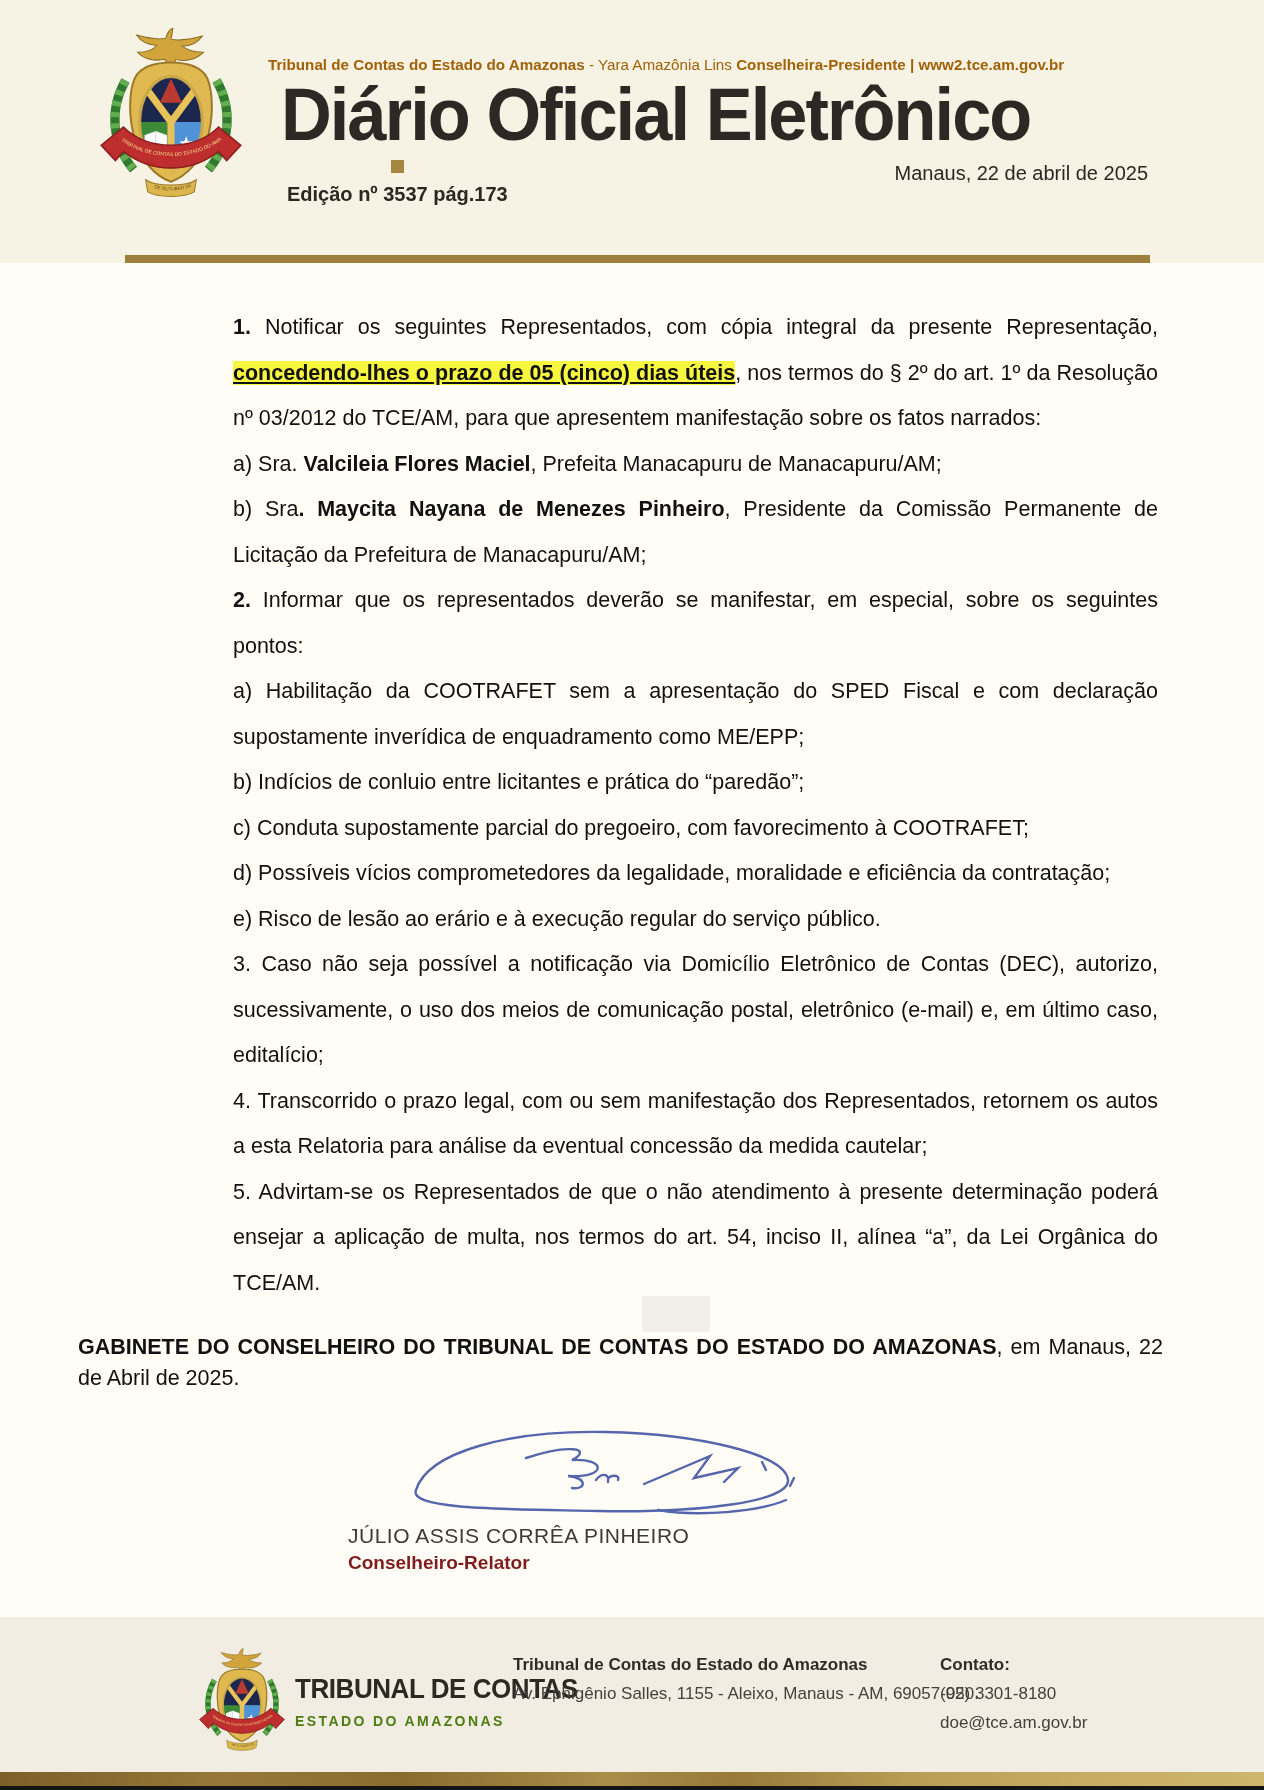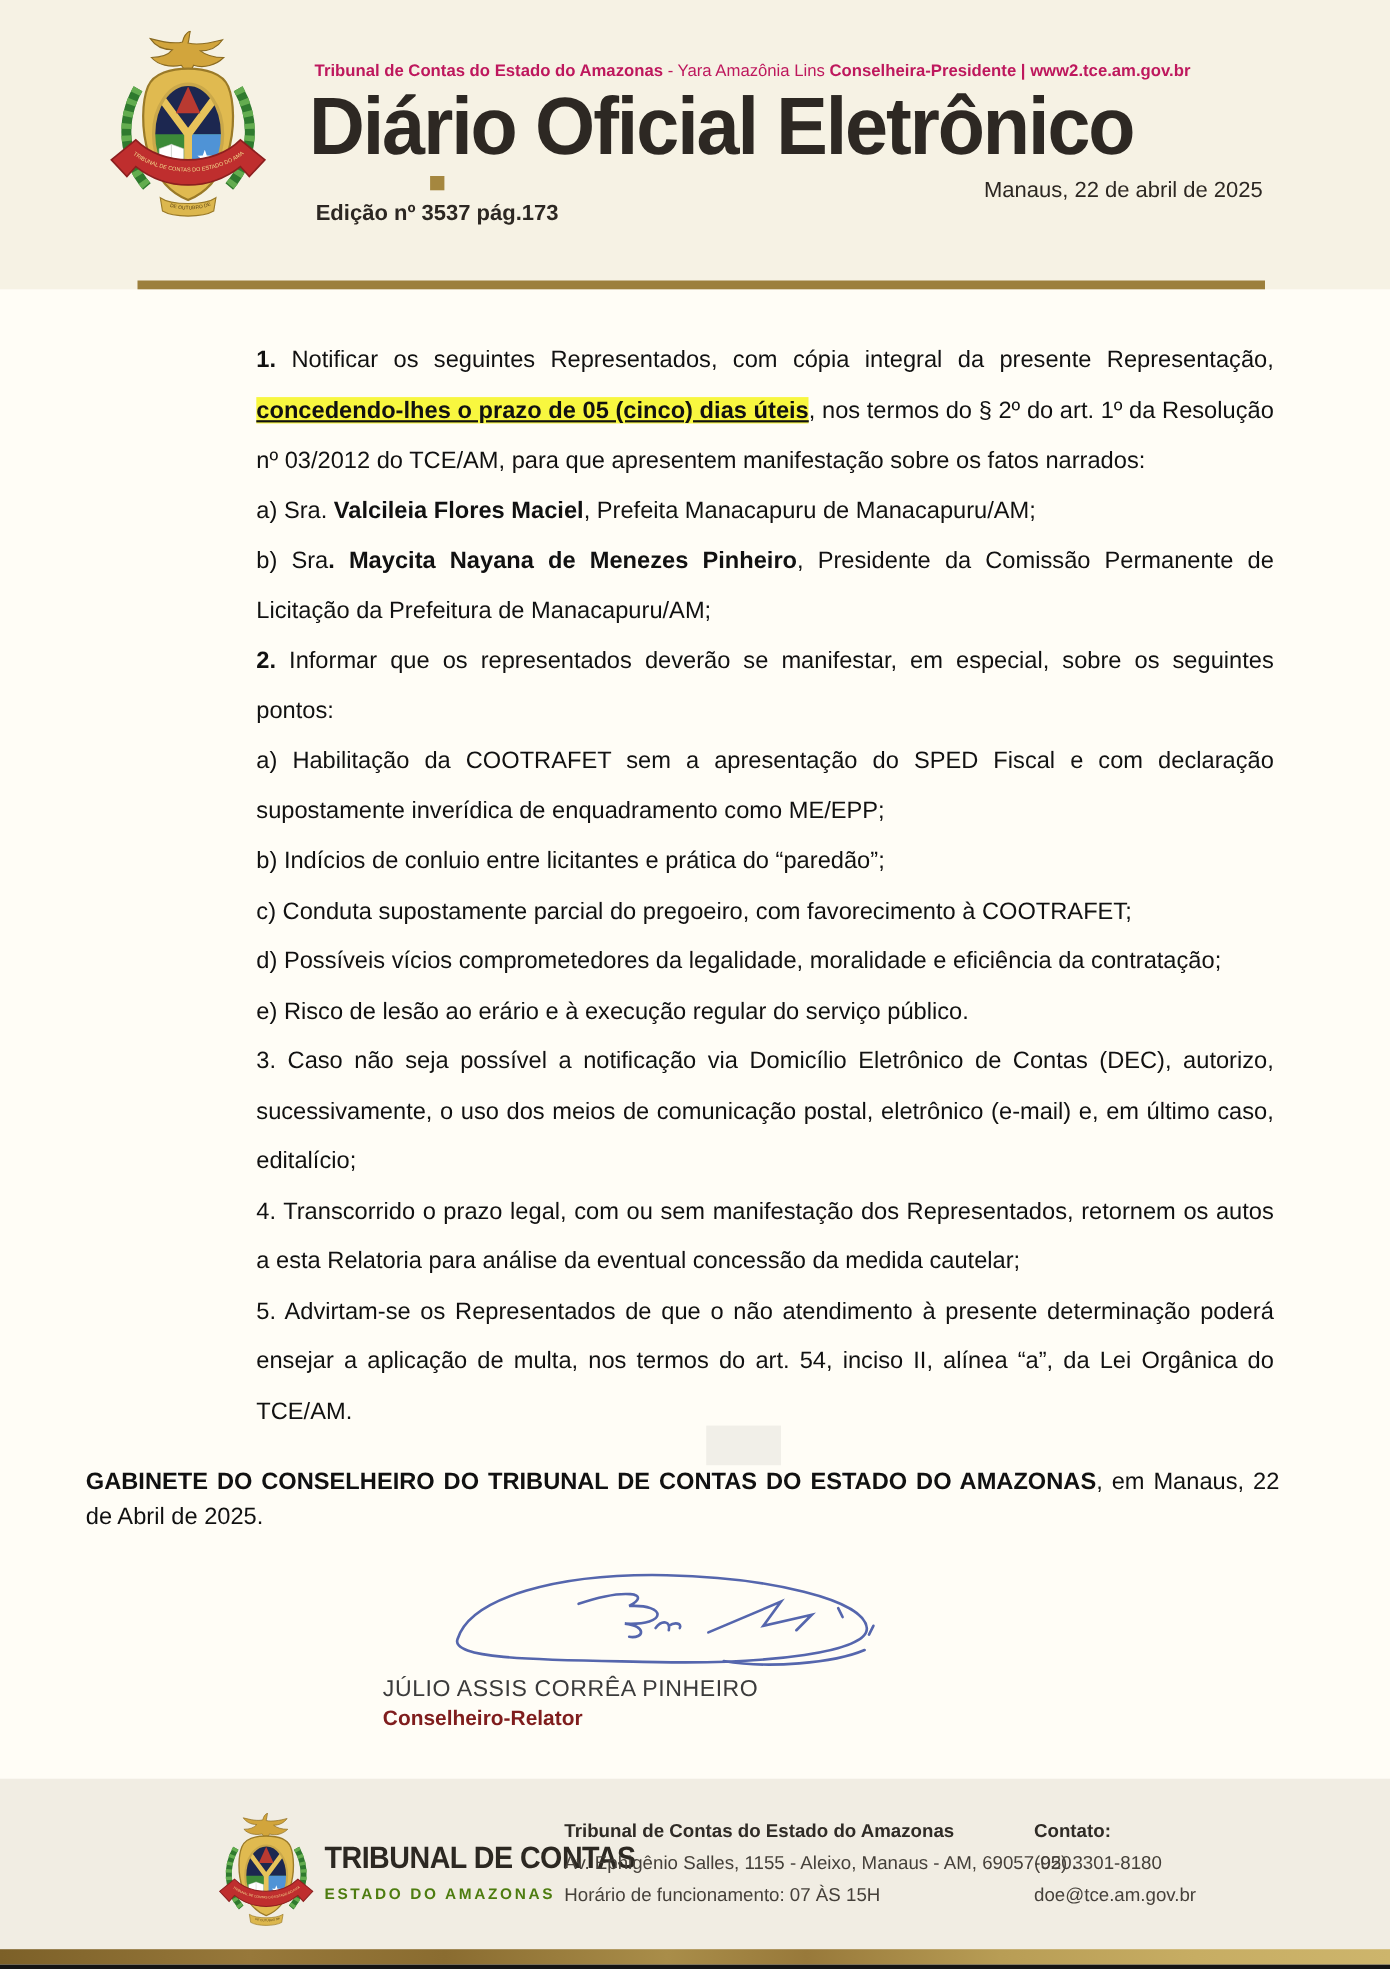--- a/index.html
+++ b/index.html
@@ -1,21 +1,21 @@
 <!DOCTYPE html>
 <html style="--header_bg: #f6f2e4; --page_bg: #fffdf6; --footer_bg: #f1ede3; --gold_bar: #9c7f3c; --accent_gold: #a5873f; --highlight: #f8f73f; --signature_ink: #5566ad;"><head>
 <meta charset="utf-8">
 <style>
   html,body{margin:0;padding:0;background:#888;}
   .page{position:relative;width:1264px;height:1790px;margin:0 auto;overflow:hidden;
         background:var(--page_bg,#fffdf6);font-family:"Liberation Sans",sans-serif;color:#111;}
   
   .header{position:absolute;left:0;top:0;width:1264px;height:263px;background:var(--header_bg,#f6f2e4);}
   .crest-header{position:absolute;left:94px;top:28px;width:154px;height:174px;}
-  .masthead{position:absolute;left:286px;top:56px;width:890px;font-size:15.2px;color:#be185d;white-space:nowrap;}
+  .masthead{position:absolute;left:268px;top:56px;width:890px;font-size:15.2px;color:#a16207;white-space:nowrap;}
   .masthead p{margin:0;}
   .title{position:absolute;left:281px;top:78px;font-size:74px;font-weight:800;letter-spacing:-2px;
          color:#2d2823;transform:scaleX(.95);transform-origin:left top;white-space:nowrap;line-height:1;}
   .edition-row{position:absolute;left:287px;top:160px;display:flex;align-items:center;gap:10px;flex-direction:column;}
   .edition-sq{width:13px;height:13px;background:var(--accent_gold,#a5873f);}
   .edition-text{font-size:20px;font-weight:bold;color:#2c2722;}
   .header-date{position:absolute;top:162px;right:116px;font-size:20px;color:#2c2722;}
   .gold-bar{position:absolute;left:125px;top:255px;width:1025px;height:8px;background:var(--gold_bar,#9c7f3c);}
   
   .doc-text{position:absolute;left:233px;top:305px;width:925px;font-size:21.5px;line-height:45.5px;}
@@ -147,21 +147,20 @@
     <svg class="crest-footer" viewBox="0 0 150 172">
       <use href="#crest-sym"></use>
     </svg>
     <div class="fw">
       <div class="fw-title">TRIBUNAL DE CONTAS</div>
       <div class="fw-sub">ESTADO DO AMAZONAS</div>
     </div>
     <div class="fcol fc-info">
       <div class="fbold">Tribunal de Contas do Estado do Amazonas</div>
       <div>Av. Ephigênio Salles, 1155 - Aleixo, Manaus - AM, 69057-050.</div>
-      <div>Horário de funcionamento: 07 ÀS 15H</div>
     </div>
     <div class="fcol fc-contact">
       <div class="fbold">Contato:</div>
       <div>(92) 3301-8180</div>
       <div>doe@tce.am.gov.br</div>
     </div>
   </div>
 
   <div class="bar-gold-grad"></div>
   <div class="bar-black"></div>

